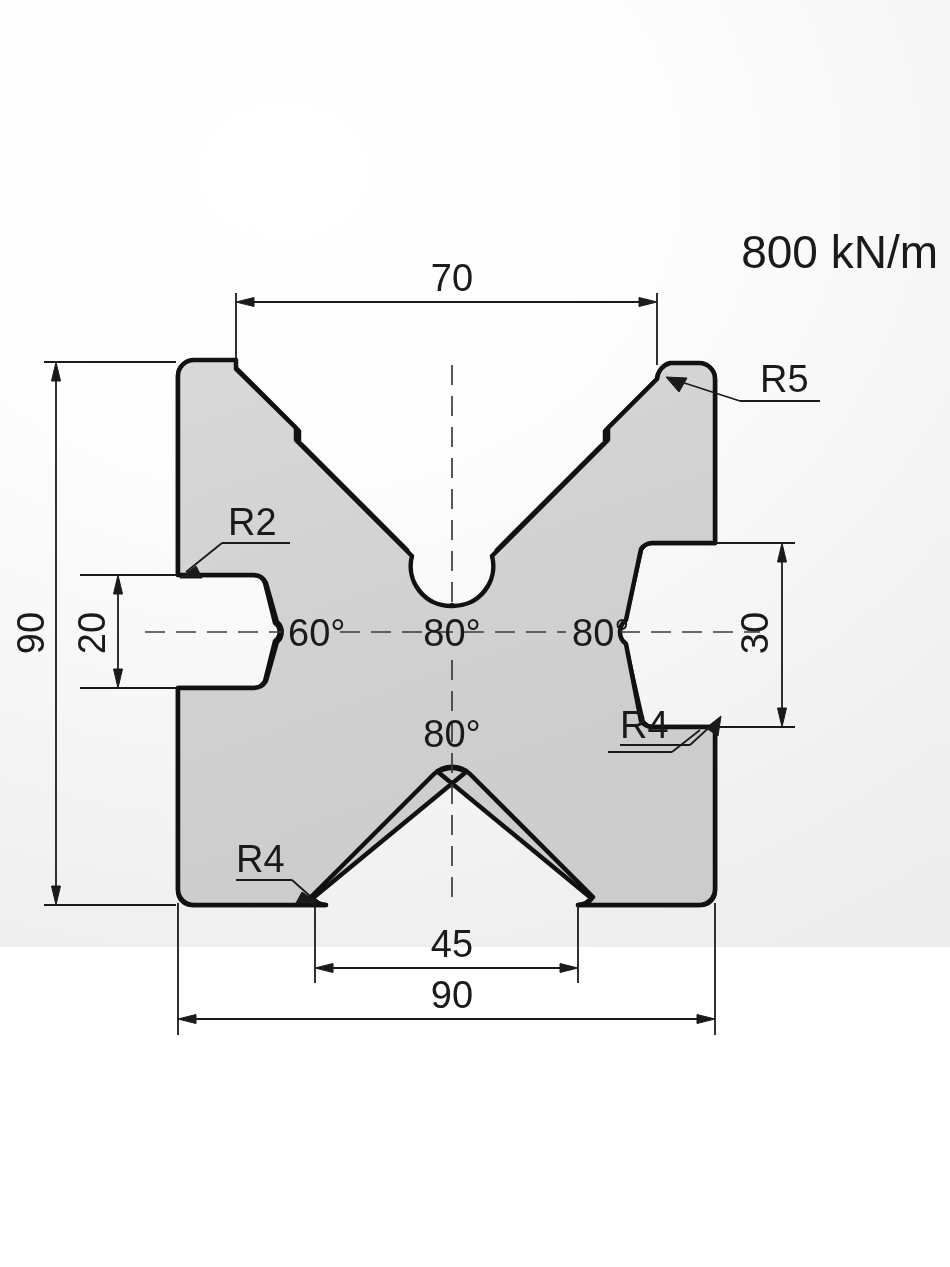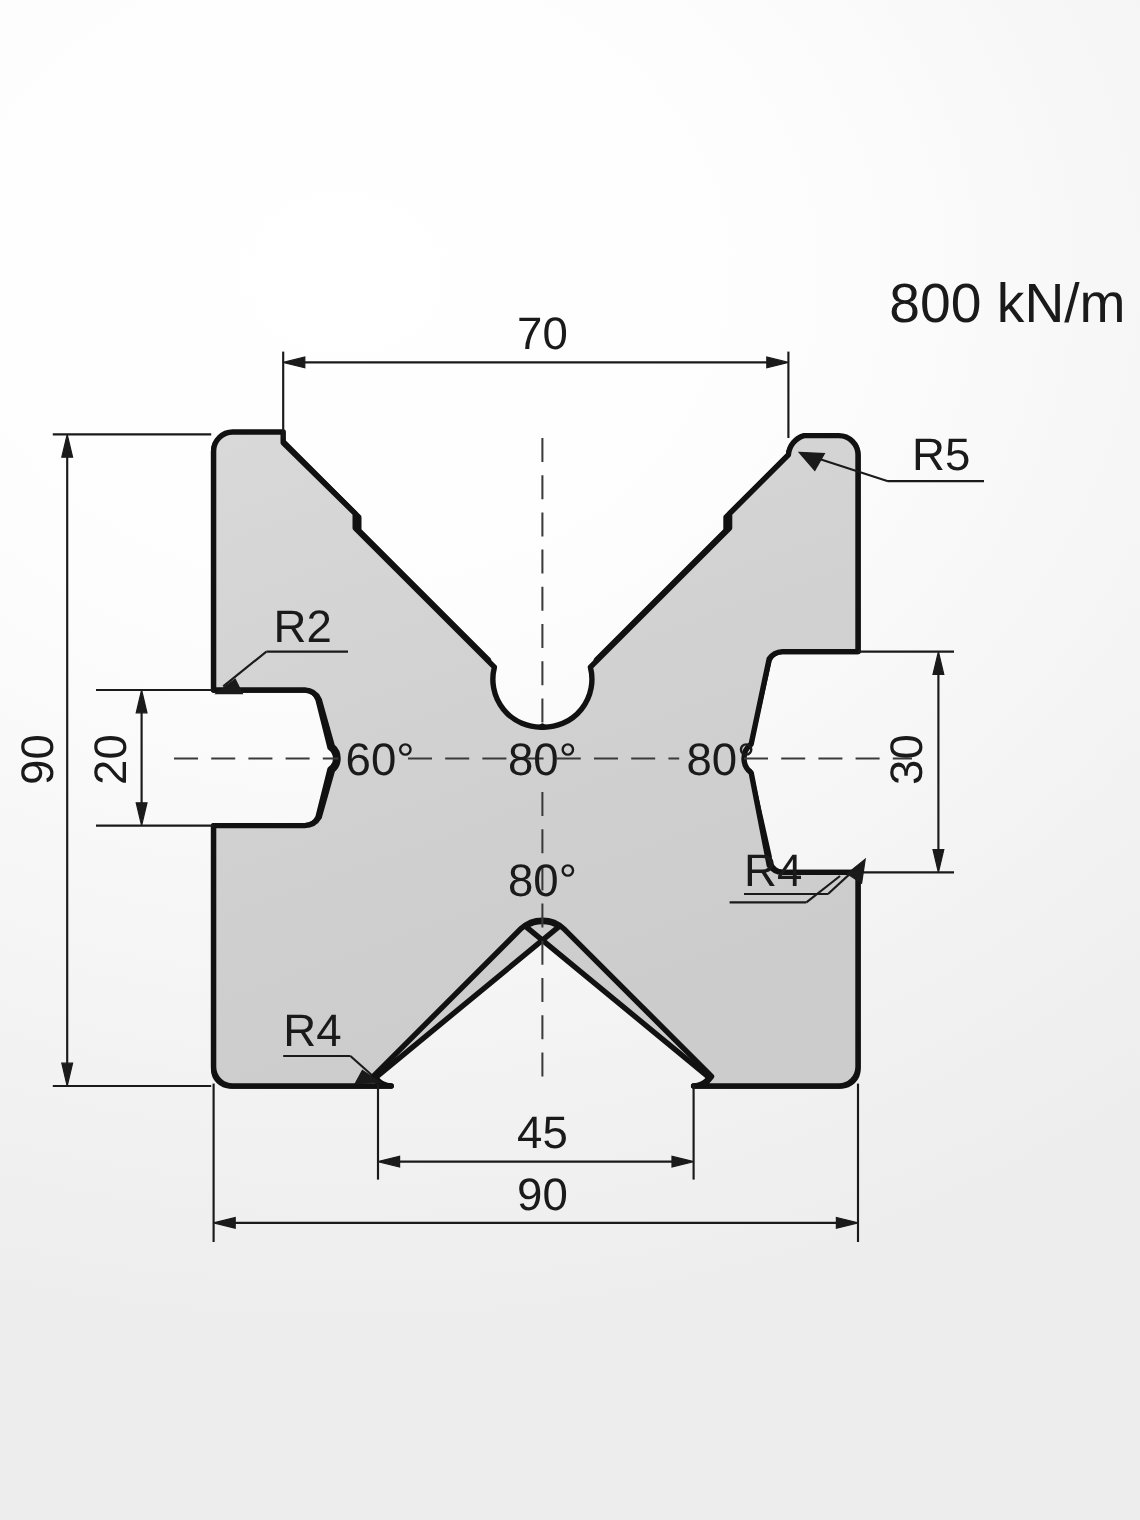--- a/index.html
+++ b/index.html
@@ -9,21 +9,21 @@
   body {
     width: 950px;
     height: 1267px;
     font-family: "Liberation Sans", sans-serif;
     background: #ffffff;
     overflow: hidden;
   }
   #stage {
     position: relative;
     width: 950px;
-    height: 1267px;
+    height: 947px;
     background: radial-gradient(ellipse 1100px 900px at 30% 18%, #ffffff 0%, #fdfdfd 35%, #f6f6f6 62%, #f0f0f0 85%, #ededed 100%);
   }
   svg.drawing {
     position: absolute;
     left: 0;
     top: 0;
     width: 950px;
     height: 1267px;
     display: block;
   }

